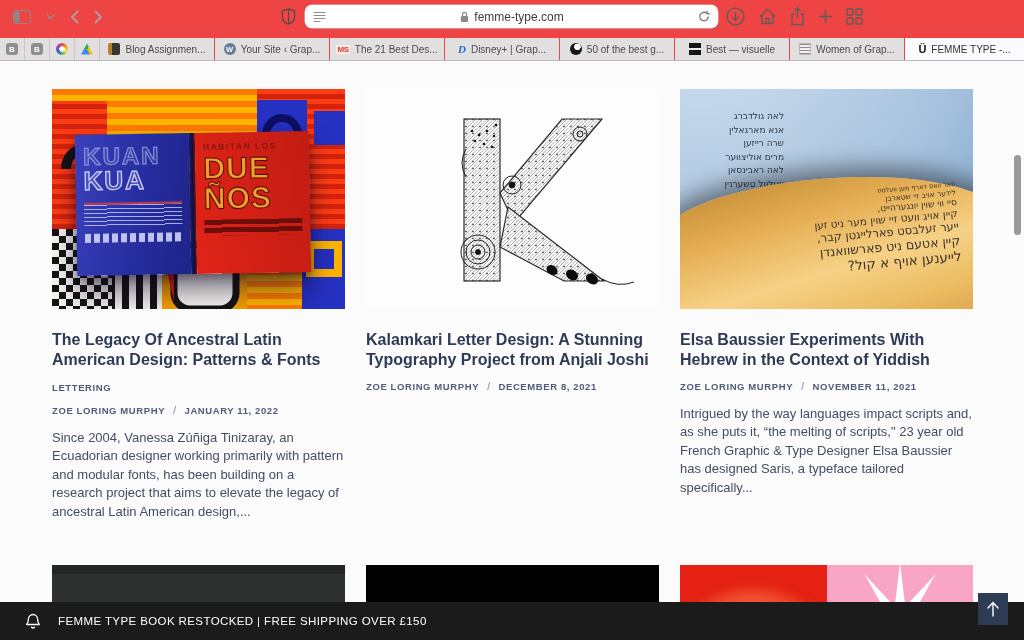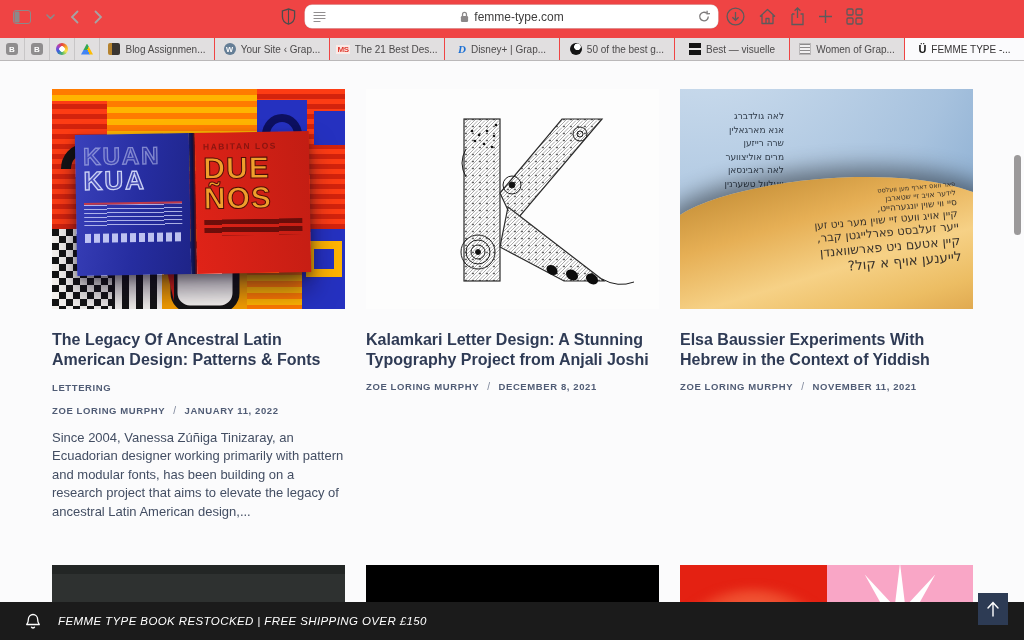--- a/index.html
+++ b/index.html
@@ -108,21 +108,21 @@
   .r2b { background:#000; }
   .r2c { display:flex; }
   .r2c .half { width:50%; height:100%; position:relative; overflow:hidden; }
   .r2c .red { background:#e42112; }
   .r2c .glow { position:absolute; left:-6%; top:28%; width:112%; height:150%; border-radius:50%;
      background:radial-gradient(circle at 50% 45%, #f4745c 0%, #ef5030 45%, #e42112 75%); filter:blur(5px); }
   .r2c .pink { background:#f9a6c6; }
 
   
   .banner { position:absolute; left:0; right:0; bottom:0; height:38px; background:#1b1b1b; z-index:40;
-            display:flex; align-items:center; gap:17px; padding-left:25px; cursor:pointer;font-style:italic; }
+            display:flex; align-items:center; gap:17px; padding-left:25px; cursor:pointer; }
   .banner-text { color:#fff; font-size:11.5px; letter-spacing:.4px; }
   .scrolltop { position:absolute; right:16px; bottom:15px; width:30px; height:32px; background:#2d3b54;
                border:none; z-index:50; display:flex; align-items:center; justify-content:center; cursor:pointer; }
   .scroll-thumb { position:absolute; right:3px; top:155px; width:7px; height:80px; border-radius:4px;
                   background:#9b999a; z-index:60; }
 </style>
 </head>
 <body>
 
 <div class="toolbar">
@@ -415,20 +415,21 @@
           <div style="font-size:12.5px">קיין אטעם ניט פארשוואנדן</div>
           <div style="font-size:13.5px">לייענען אויף א קול?</div>
         </div>
       </div>
       <h2>Elsa Baussier Experiments With Hebrew in the Context of Yiddish</h2>
       <div class="meta">
         <span>ZOE LORING MURPHY</span>
         <span class="slash">/</span>
         <span>NOVEMBER 11, 2021</span>
       </div>
+      <p class="excerpt">Intrigued by the way languages impact scripts and, as she puts it, “the melting of scripts," 23 year old French Graphic &amp; Type Designer Elsa Baussier has designed Saris, a typeface tailored specifically...</p>
     </article>
   </div>
 
   <div class="grid row2">
     <div class="thumb-sm r2a"></div>
     <div class="thumb-sm r2b"></div>
     <div class="thumb-sm r2c">
       <div class="half red">
           <div class="glow"></div>
         </div>

